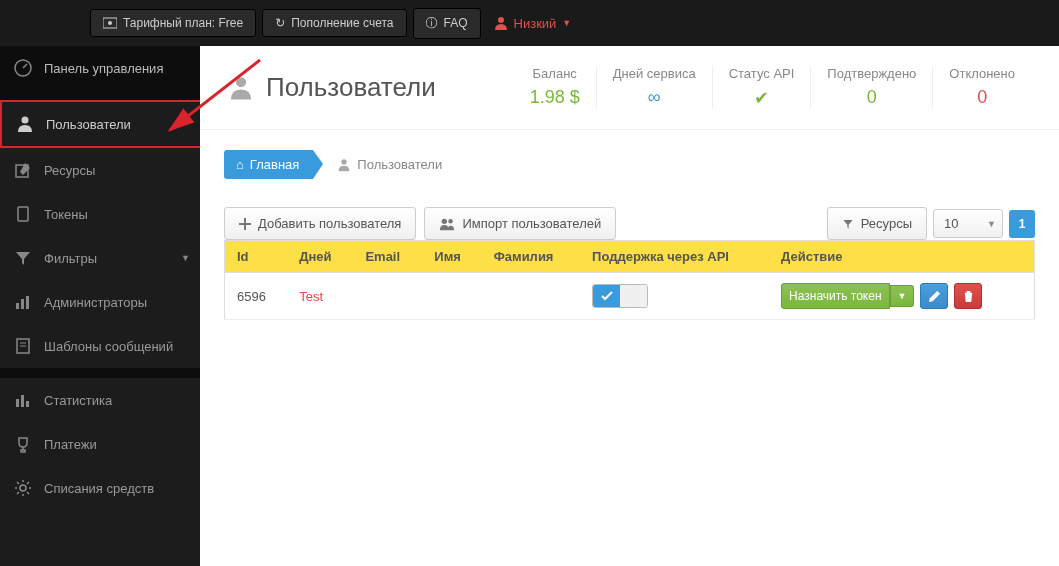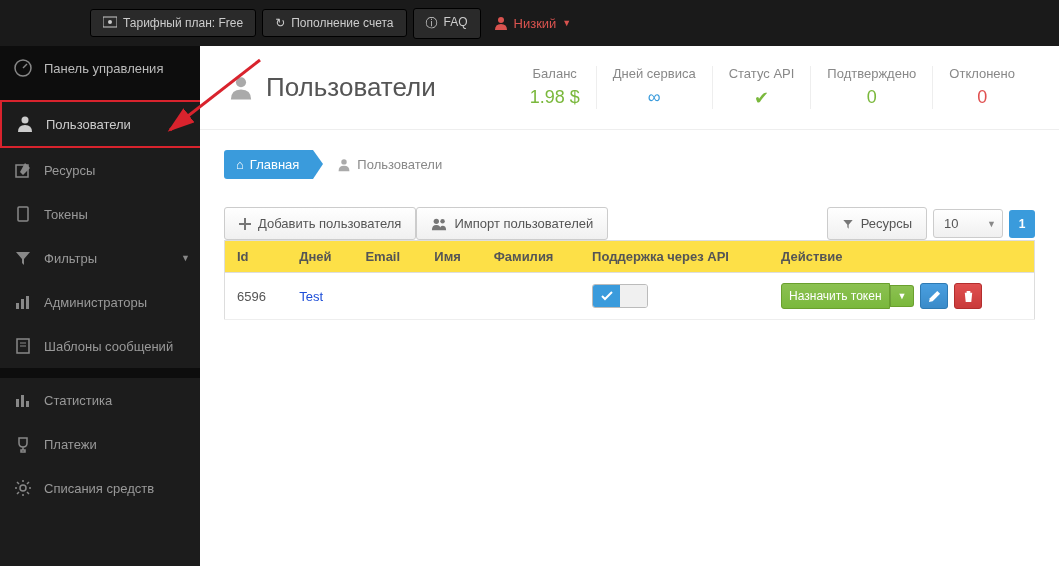--- a/index.html
+++ b/index.html
@@ -1,20 +1,20 @@
 <!DOCTYPE html>
 <html><head>
 <meta charset="utf-8">
 <style>
 *{margin:0;padding:0;box-sizing:border-box;font-family:Arial,Helvetica,sans-serif}
 body{background:#fff;width:1059px;height:566px;overflow:hidden;position:relative}
 .topbar{height:46px;background:#1a1a1a;display:flex;align-items:center;color:#ccc;font-size:13px}
 .logo{width:200px;display:flex;align-items:center;padding-left:12px;color:#fff;font-size:16px;font-weight:300;letter-spacing:1px}
 .logo svg{margin-right:6px}
-.tb-btn{background:#2a2a2a;border:1px solid #000;padding:6px 12px;margin:0 3px;border-radius:3px;display:flex;align-items:flex-start;gap:6px;cursor:pointer;font-size:12px}
+.tb-btn{background:#2a2a2a;border:1px solid #000;padding:6px 12px;margin:0 3px;border-radius:3px;display:flex;align-items:center;gap:6px;cursor:pointer;font-size:12px}
 .tb-btn:first-of-type{margin-left:90px}
 .tb-user{margin-left:10px;display:flex;align-items:center;gap:6px;color:#d9534f;cursor:pointer;font-size:13px}
 .sidebar{position:absolute;left:0;top:46px;width:204px;bottom:0;background:#1c1c1c}
 .sb-item{display:flex;align-items:center;padding:13px 14px;color:#999;font-size:13px;cursor:pointer;gap:12px}
 .sb-item.dashboard{background:#0d0d0d;color:#bbb}
 .sb-item.active{border:2px solid #d9232d;color:#ccc}
 .sb-divider{height:10px;background:#0d0d0d}
 .sb-item .ico{width:18px;height:18px;display:flex;align-items:center;justify-content:center;fill:#888}
 .caret{margin-left:auto;font-size:9px;color:#888}
 .main{position:absolute;left:200px;right:0;top:46px;bottom:0;background:#fff}
@@ -26,31 +26,31 @@
 .stat:first-child{border-left:none}
 .stat .lbl{font-size:13px;color:#888;margin-bottom:6px}
 .stat .val{font-size:18px}
 .val-green{color:#7ab83c}
 .val-blue{color:#3a9bdc}
 .content{padding:20px 24px}
 .crumbs{display:flex;margin-bottom:28px;align-items:center}
 .crumb-home{background:#3a9bdc;color:#fff;padding:7px 14px 7px 12px;font-size:13px;position:relative;border-radius:3px 0 0 3px;display:flex;align-items:center;gap:6px}
 .crumb-home:after{content:"";position:absolute;right:-10px;top:0;border-left:10px solid #3a9bdc;border-top:14px solid transparent;border-bottom:15px solid transparent}
 .crumb-cur{color:#888;font-size:13px;padding:7px 14px 7px 24px;display:flex;align-items:center;gap:6px}
-.toolbar{display:flex;gap:0;margin-bottom:0}
+.toolbar{display:flex;gap:8px;margin-bottom:0}
 .btn{border:1px solid #ccc;background:linear-gradient(#fff,#f0f0f0);padding:8px 14px;font-size:13px;color:#555;cursor:pointer;border-radius:3px;display:flex;align-items:center;gap:7px}
 .btn svg{fill:#777}
 .tb-right{margin-left:auto;display:flex;gap:6px;align-items:center}
 .select{border:1px solid #ccc;background:linear-gradient(#fff,#f0f0f0);padding:6px 24px 6px 10px;font-size:13px;color:#555;border-radius:3px;position:relative;min-width:70px;cursor:pointer}
 .select .sel-caret{position:absolute;right:6px;top:50%;transform:translateY(-50%);font-size:9px;color:#888}
 .page-badge{width:26px;height:28px;background:#3a9bdc;color:#fff;display:flex;align-items:center;justify-content:center;border-radius:3px;font-size:12px;font-weight:bold}
 table{width:100%;border-collapse:collapse;border:1px solid #ddd}
 th{background:#fde047;padding:8px 12px;text-align:left;font-size:13px;color:#555;font-weight:bold;border-bottom:1px solid #ddd;border-top:1px solid #ddd}
 td{padding:10px 12px;font-size:13px;color:#555;border-bottom:1px solid #eee}
-td a{color:#1d4ed8;text-decoration:none}
+td a{color:#ef4444;text-decoration:none}
 .toggle{display:inline-flex;width:56px;height:24px;border-radius:3px;overflow:hidden;border:1px solid #bbb}
 .toggle .on{flex:1;background:#3a9bdc;display:flex;align-items:center;justify-content:center}
 .toggle .on svg{fill:#fff;width:12px;height:12px}
 .toggle .off{flex:1;background:#f0f0f0}
 .actions{display:flex;gap:6px;align-items:center}
 .btn-assign{background:linear-gradient(#8cc152,#7ab83c);color:#fff;border:1px solid #6aa02e;padding:5px 7px;border-radius:3px 0 0 3px;font-size:12px;cursor:pointer}
 .btn-assign-dd{background:linear-gradient(#8cc152,#7ab83c);border:1px solid #6aa02e;border-left:1px solid rgba(0,0,0,.15);padding:5px 7px;border-radius:0 3px 3px 0;cursor:pointer;color:#fff;font-size:9px;margin-left:-6px}
 .btn-icon{width:28px;height:26px;border-radius:3px;display:flex;align-items:center;justify-content:center;cursor:pointer}
 .btn-edit{background:linear-gradient(#4a9fe0,#3a8bc9);border:1px solid #2e7ab3}
 .btn-del{background:linear-gradient(#e05050,#c93a3a);border:1px solid #b32e2e}

